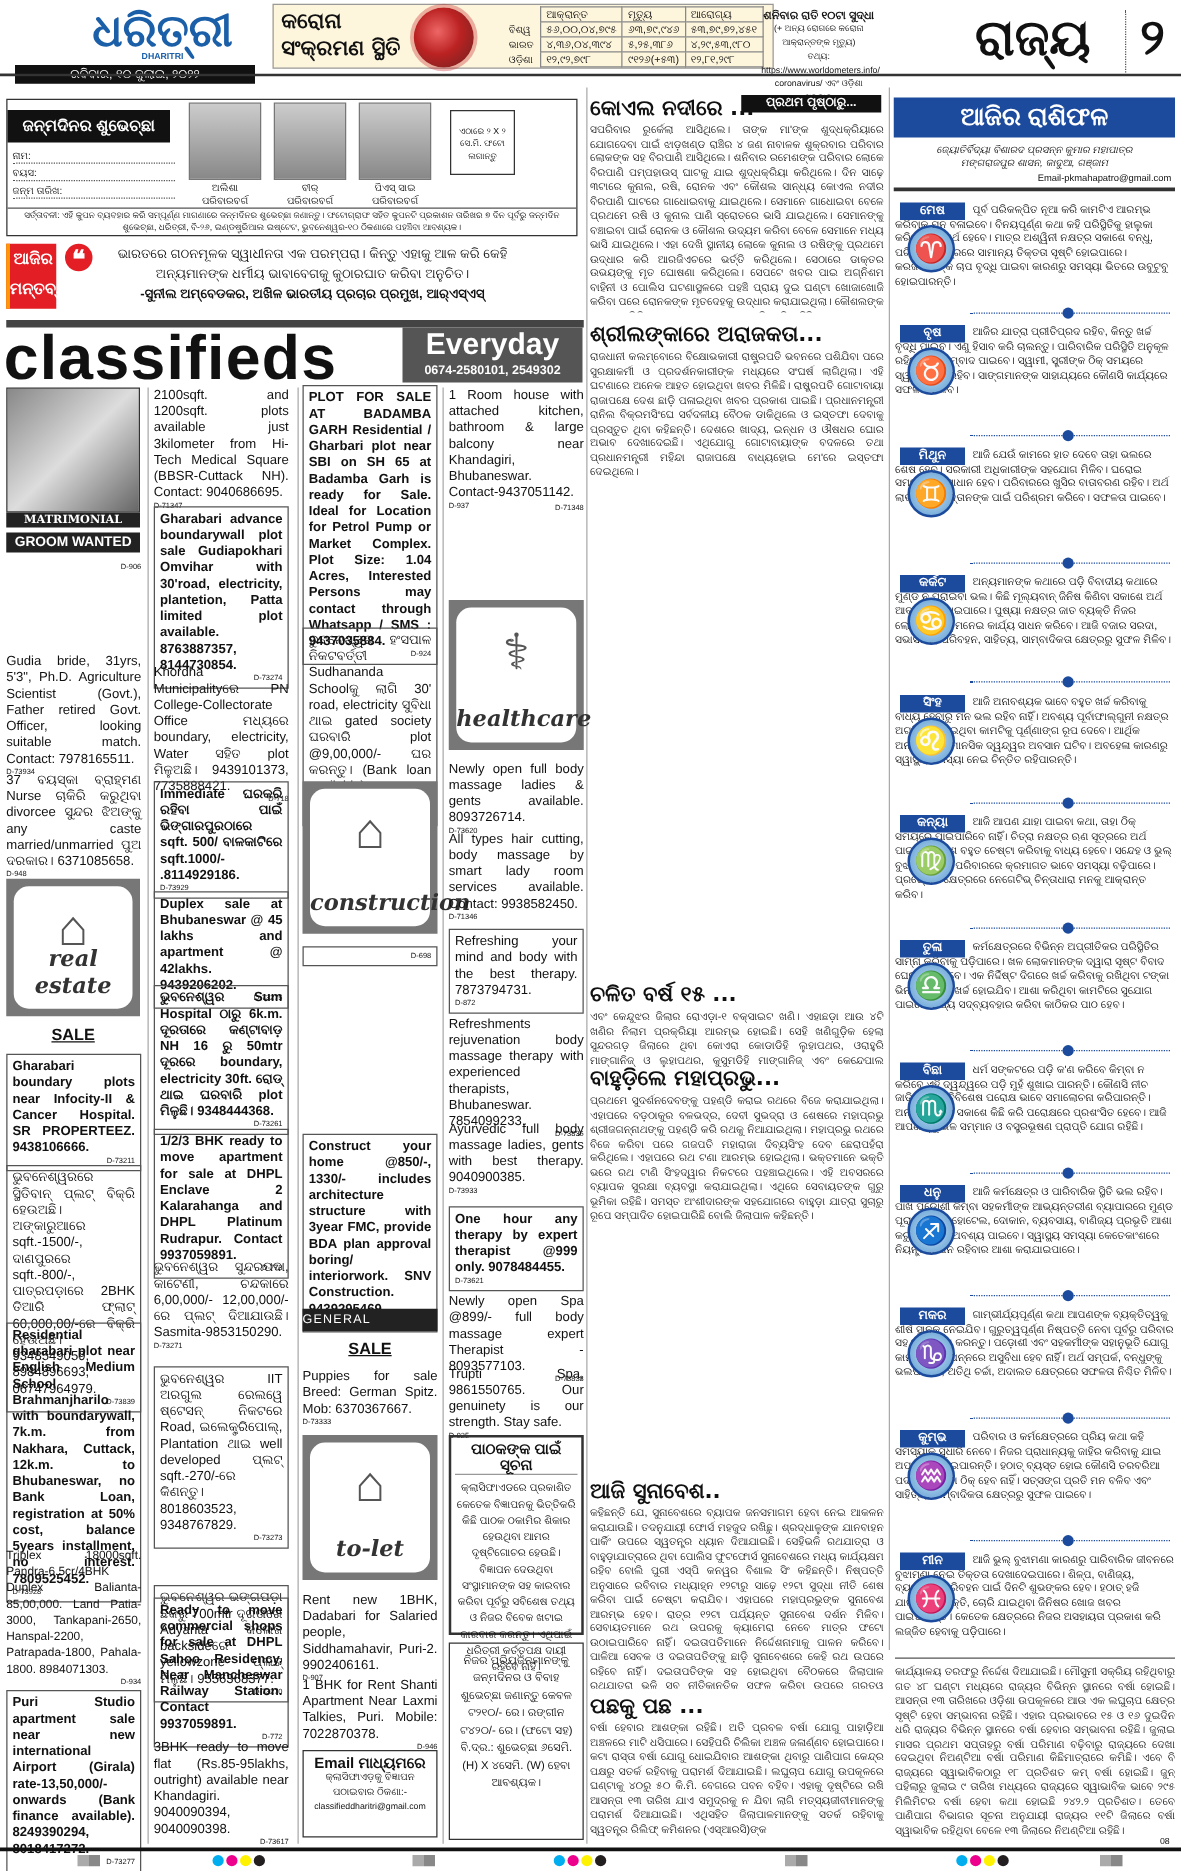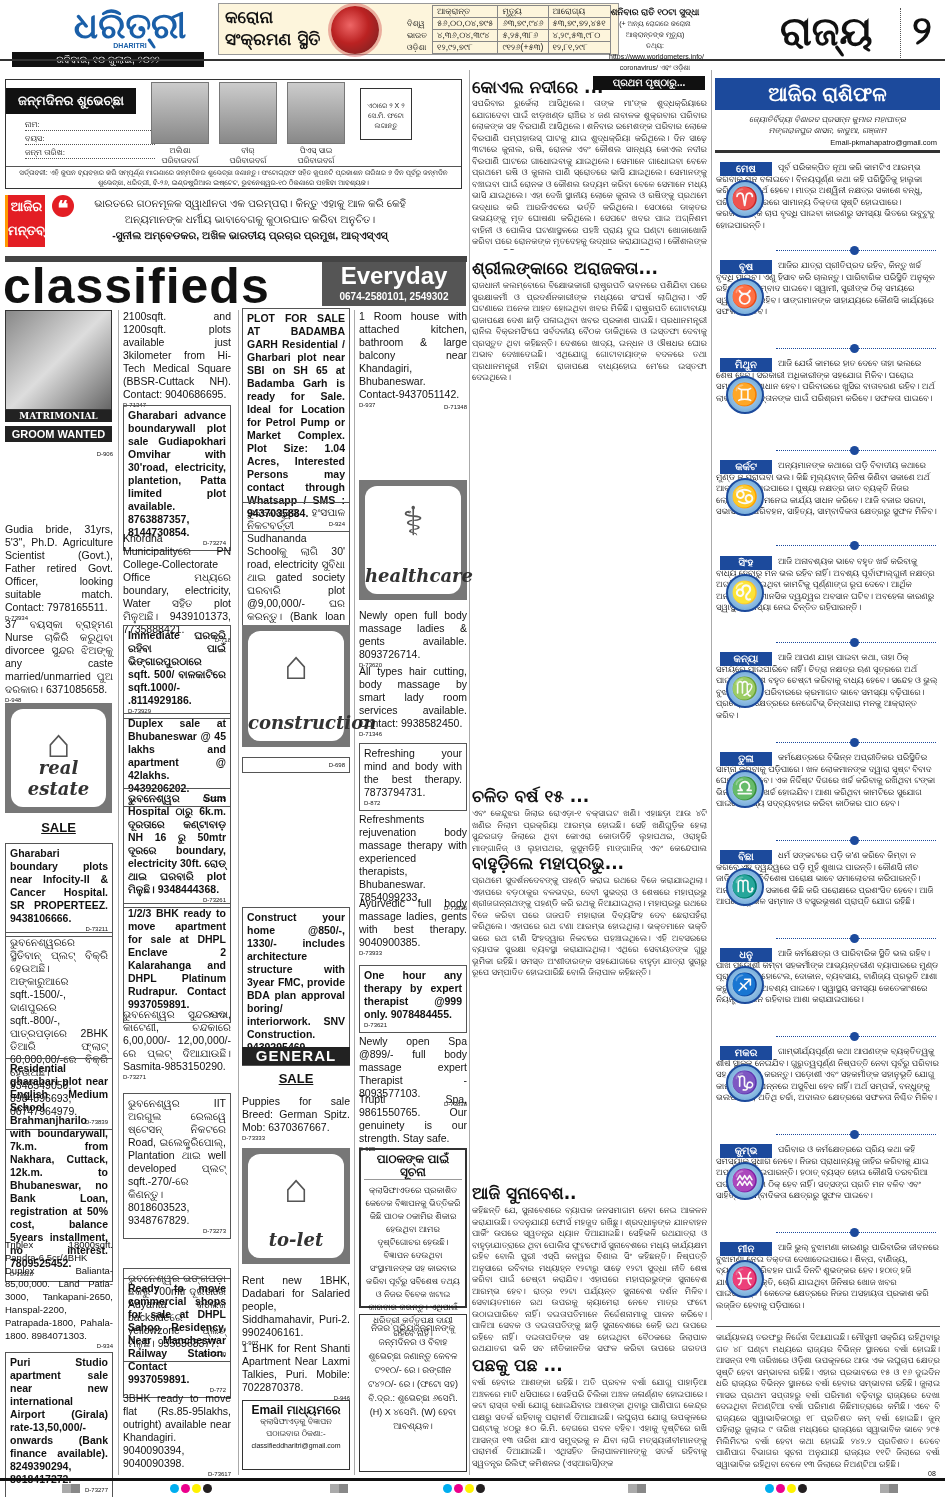--- a/index.html
+++ b/index.html
@@ -19,21 +19,21 @@
   table.ctab td, table.ctab th { border: 1px solid #888; padding: 0 4px; height: 12px; font-weight: normal; text-align: left; white-space: nowrap; }
   .covid-note { position: absolute; left: 390px; top: 3px; width: 92px; font-size: 7px; line-height: 11px; text-align: center; }
   .covid-note .hd { font-size: 9px; font-weight: bold; }
   .section-name { left: 780px; top: 8px; font-size: 40px; font-weight: bold; font-family: "DejaVu Sans", sans-serif; }
   .section-sep { left: 900px; top: 8px; width: 1px; height: 50px; border-left: 1px dotted #555; }
   .page-num { left: 912px; top: 8px; font-size: 40px; font-weight: bold; }
   .top-rule { left: 0; top: 59px; width: 945px; height: 2px; background: #333; }
   
   .bday { left: 5px; top: 79px; width: 457px; height: 110px; border: 1.5px solid #333; }
   .bday-title { position: absolute; left: 0; top: 8px; width: 130px; height: 26px; background: #111; color: #fff; font-size: 13px; font-weight: bold; text-align: center; line-height: 26px; }
-  .bday-field { position: absolute; left: 4px; font-size: 8px; width: 130px; border-bottom: 1px dotted #555; margin-left: 15px; }
+  .bday-field { position: absolute; left: 4px; font-size: 8px; width: 130px; border-bottom: 1px dotted #555; }
   .kid { position: absolute; top: 2px; width: 58px; height: 62px; background: linear-gradient(#ccc, #888); border: 1px solid #777; }
   .kid-name { position: absolute; top: 66px; width: 70px; font-size: 8px; text-align: center; line-height: 10px; }
   .photo-box { position: absolute; left: 354px; top: 8px; width: 52px; height: 52px; border: 1.5px solid #333; font-size: 7px; text-align: center; padding-top: 12px; line-height: 10px; }
   .bday-notice { position: absolute; left: 0; bottom: 0; width: 100%; height: 22px; border-top: 1px solid #555; font-size: 7px; text-align: center; line-height: 10px; padding: 1px 4px; }
   
   .quote-badge { left: 5px; top: 195px; width: 40px; height: 52px; background: #e31e24; color: #fff; font-size: 13px; font-weight: bold; text-align: center; line-height: 24px; border-left: 3px solid #f90; }
   .quote-mark { left: 52px; top: 195px; width: 22px; height: 22px; border-radius: 50%; background: #e31e24; color: #fff; font-size: 20px; font-weight: bold; text-align: center; line-height: 26px; }
   .quote-text { left: 80px; top: 195px; width: 340px; font-size: 10.5px; text-align: center; line-height: 16px; }
   .quote-attr { font-weight: bold; }
   .mid-rule { left: 5px; top: 256px; width: 462px; height: 6px; background: #444; }
@@ -49,21 +49,21 @@
   .ad .code { font-size: 6px; font-weight: normal; display: block; text-align: right; line-height: 8px; }
   .ad .code.left { text-align: left; }
   .img-cat { position: absolute; background: #777; padding: 6px; }
   .img-cat .inner { width: 100%; height: 100%; background: #fff; border-radius: 12px; position: relative; }
   .img-cat .label { position: absolute; bottom: 8px; width: 100%; text-align: center; font-family: "DejaVu Serif", serif; font-style: italic; font-weight: bold; font-size: 18px; color: #333; }
   .img-cat .pic { position: absolute; left: 50%; top: 12px; transform: translateX(-50%); font-size: 40px; color: #555; }
   .matri-img { position: absolute; left: 5px; top: 310px; width: 107px; height: 100px; background: linear-gradient(135deg, #888, #ddd 50%, #666); border: 1px solid #333; }
   .matri-label { position: absolute; left: 5px; top: 410px; width: 107px; height: 12px; background: #222; color: #fff; font-family: "DejaVu Serif", serif; font-size: 9px; font-weight: bold; text-align: center; line-height: 12px; }
   .groom { position: absolute; left: 5px; top: 426px; width: 107px; height: 16px; background: #222; color: #fff; font-size: 11px; font-weight: bold; text-align: center; line-height: 16px; }
   .sale-hd { position: absolute; font-size: 13px; font-weight: bold; text-decoration: underline; text-align: center; }
-  .general { position: absolute; left: 242px; top: 1047px; width: 108px; height: 18px; background: #222; color: #fff; font-size: 15px; font-weight: bold; text-align: center; line-height: 18px; letter-spacing: 1px; }
+  .general { position: absolute; left: 242px; top: 1047px; width: 108px; height: 18px; background: #222; color: #fff; font-size: 10px; font-weight: normal; text-align: left; line-height: 18px; letter-spacing: 1px; }
   .notice { position: absolute; border: 2px solid #333; font-size: 9px; text-align: center; line-height: 14px; padding: 3px; }
   .notice .hd { font-size: 12px; font-weight: bold; border-bottom: 1px solid #999; margin-bottom: 4px; }
   
   .news { position: absolute; left: 472px; width: 235px; font-size: 8.5px; line-height: 11.5px; text-align: justify; color: #222; }
   .news-hd { position: absolute; left: 472px; font-size: 17px; font-weight: bold; line-height: 20px; font-family: "DejaVu Sans", sans-serif; }
   .front-tag { left: 593px; top: 76px; width: 112px; height: 14px; background: #111; color: #fff; font-size: 10px; font-weight: bold; text-align: center; line-height: 14px; }
   
   .rashi-hd { left: 715px; top: 78px; width: 225px; height: 32px; background: #1c4a9c; color: #fff; font-size: 20px; font-weight: bold; text-align: center; line-height: 32px; }
   .rashi-author { left: 715px; top: 114px; width: 225px; font-size: 8px; text-align: center; line-height: 11px; font-style: italic; }
   .rashi-email { left: 715px; top: 138px; width: 222px; font-size: 7.5px; text-align: right; }

